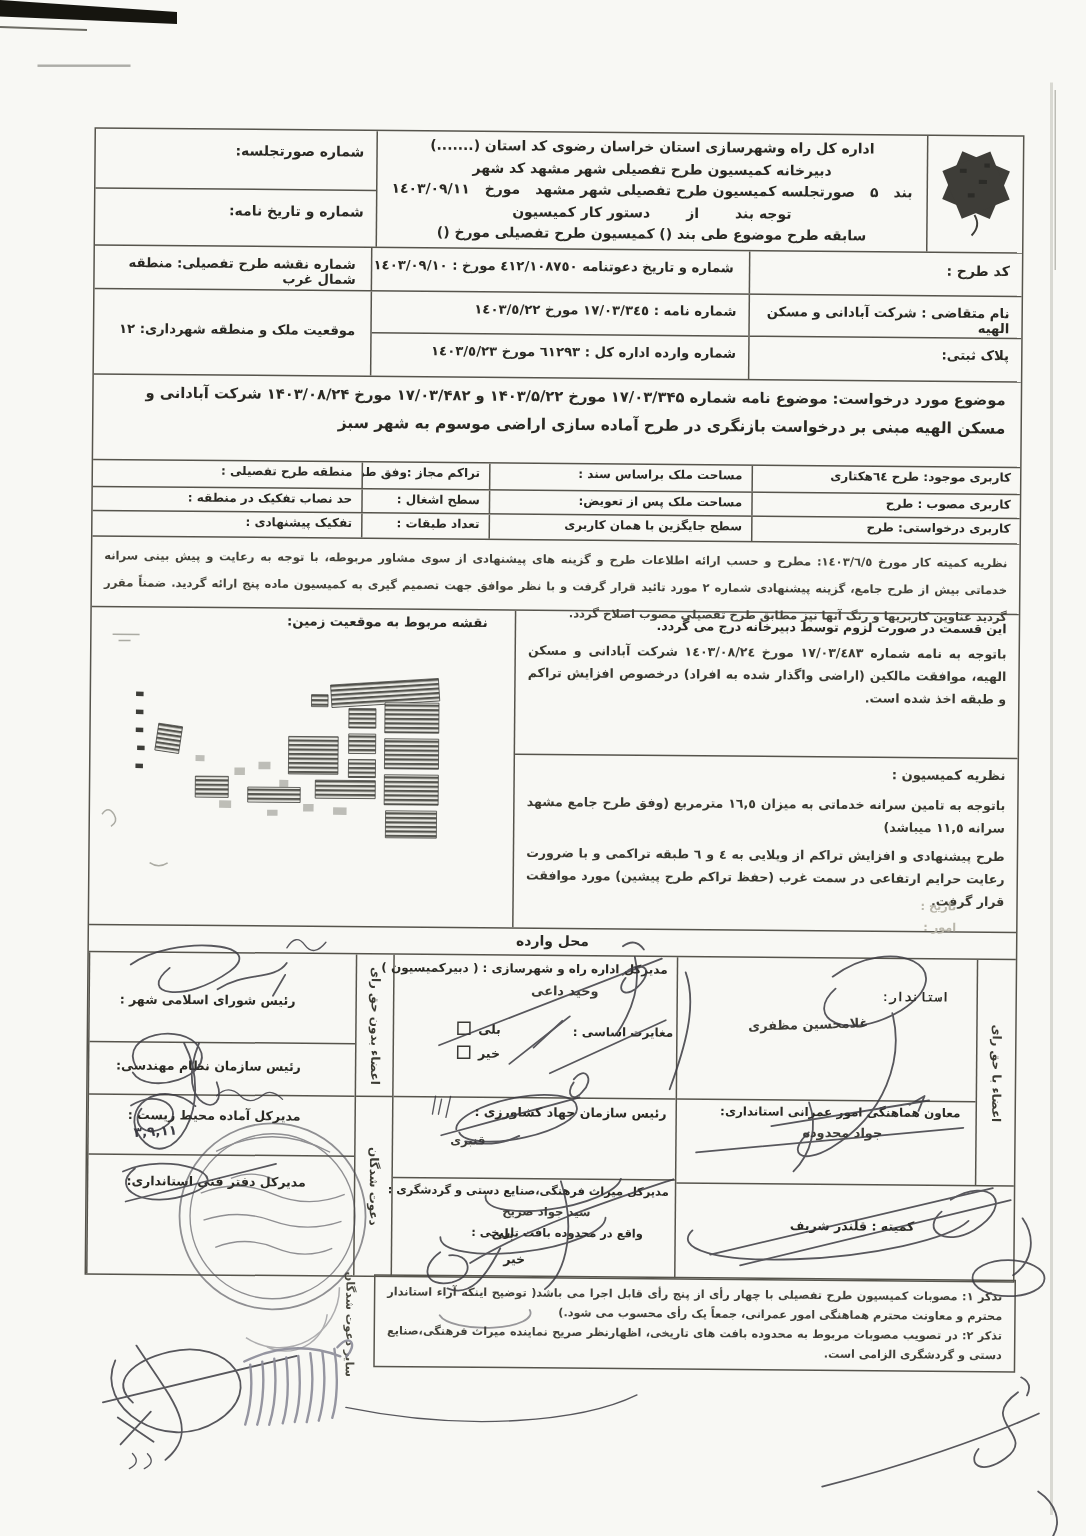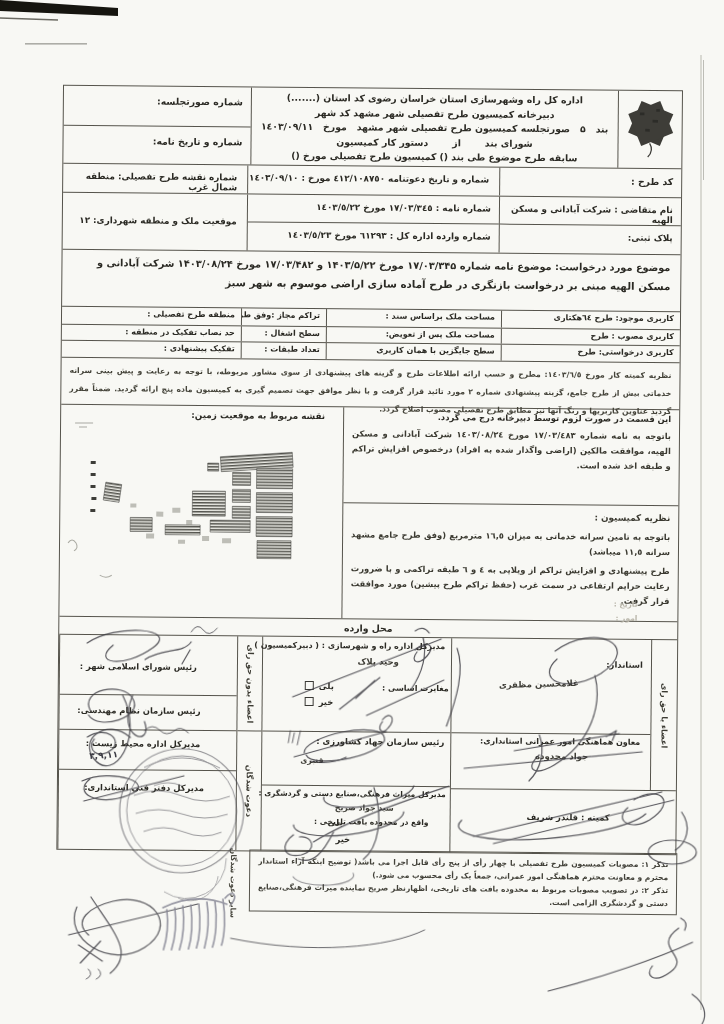--- a/index.html
+++ b/index.html
@@ -141,21 +141,21 @@
           <div>اداره کل راه وشهرسازی استان خراسان رضوی کد استان (.......)</div>
           <div>دبیرخانه کمیسیون طرح تفصیلی شهر مشهد کد شهر</div>
           <div class="org3">
             <span>بند</span>
             <span>۵</span>
             <span>صورتجلسه کمیسیون طرح تفصیلی شهر مشهد</span>
             <span>مورخ</span>
             <span>١٤٠٣/٠٩/١١</span>
           </div>
           <div class="org4">
-            <span>شورای بند</span>
+            <span>توجه بند</span>
             <span>از</span>
             <span>دستور کار کمیسیون</span>
           </div>
           <div>سابقه طرح موضوع طی بند () کمیسیون طرح تفصیلی مورخ ()</div>
         </div>
         <div class="hdr-left noL">
           <div class="hl">شماره صورتجلسه:</div>
           <div class="hl">شماره و تاریخ نامه:</div>
         </div>
       </div>
@@ -281,38 +281,38 @@
 
       <div class="row signgrid">
 
         <div class="c sg-right">
           <div class="sg-top">
             <div class="vote-cell">
               <span class="vtext">اعضاء با حق رای</span>
             </div>
             <div class="gov-col">
               <div class="gov cellrel">
-                <span class="lbl" style="right:8px;top:20px;">استاندار:</span>
+                <span class="lbl" style="right:18px;top:20px;font-family:Liberation Mono, monospace;">استاندار:</span>
                 <span class="nm" style="right:72px;top:40px;transform:rotate(-2deg);">غلامحسین مظفری</span>
               </div>
               <div class="dep cellrel">
                 <span class="lbl" style="right:10px;top:3px;font-size:8px;">معاون هماهنگی امور عمرانی استانداری:</span>
                 <span class="nm" style="right:62px;top:17px;">جواد محدوده</span>
               </div>
             </div>
           </div>
           <div class="mayor cellrel">
             <span class="lbl" style="right:66px;top:22px;">کمیته : قلندر شریف</span>
           </div>
         </div>
 
         <div class="sg-mid">
           <div class="roads cellrel">
             <span class="lbl" style="right:6px;top:4px;font-size:8px;">مدیرکل اداره راه و شهرسازی : ( دبیرکمیسیون )</span>
-            <span class="nm" style="right:52px;top:19px;">وحید پلاک</span>
+            <span class="nm" style="right:52px;top:19px;">وحید داعی</span>
             <span class="lbl" style="right:2px;top:46px;font-size:8px;text-align:center;">مغایرت اساسی :</span>
             <span class="lbl" style="left:56px;top:44px;">بلی</span>
             <span class="cb" style="left:42px;top:44px;"></span>
             <span class="lbl" style="left:56px;top:60px;">خیر</span>
             <span class="cb" style="left:42px;top:60px;"></span>
           </div>
           <div class="agri cellrel">
             <span class="lbl" style="right:6px;top:4px;">رئیس سازمان جهاد کشاورزی :</span>
             <span class="nm" style="left:38px;top:24px;font-size:7.8px;">قنبری</span>
           </div>
@@ -335,21 +335,21 @@
         </div>
 
         <div class="sg-left noL">
           <div class="council cellrel">
             <span class="lbl" style="right:40px;top:26px;">رئیس شورای اسلامی شهر :</span>
           </div>
           <div class="eng cellrel">
             <span class="lbl" style="right:36px;top:10px;">رئیس سازمان نظام مهندسی:</span>
           </div>
           <div class="env cellrel">
-            <span class="lbl" style="right:36px;top:8px;">مدیرکل اداره محیط زیست :</span>
+            <span class="lbl" style="right:36px;top:8px;">مدیرکل آماده محیط زیست :</span>
             <span class="hand" style="right:118px;top:20px;">۳,۹,۱۱</span>
           </div>
           <div class="tech cellrel">
             <span class="lbl" style="right:32px;top:12px;">مدیرکل دفتر فنی استانداری:</span>
           </div>
         </div>
       </div>
     </div>
 
     <div class="notes-box">

